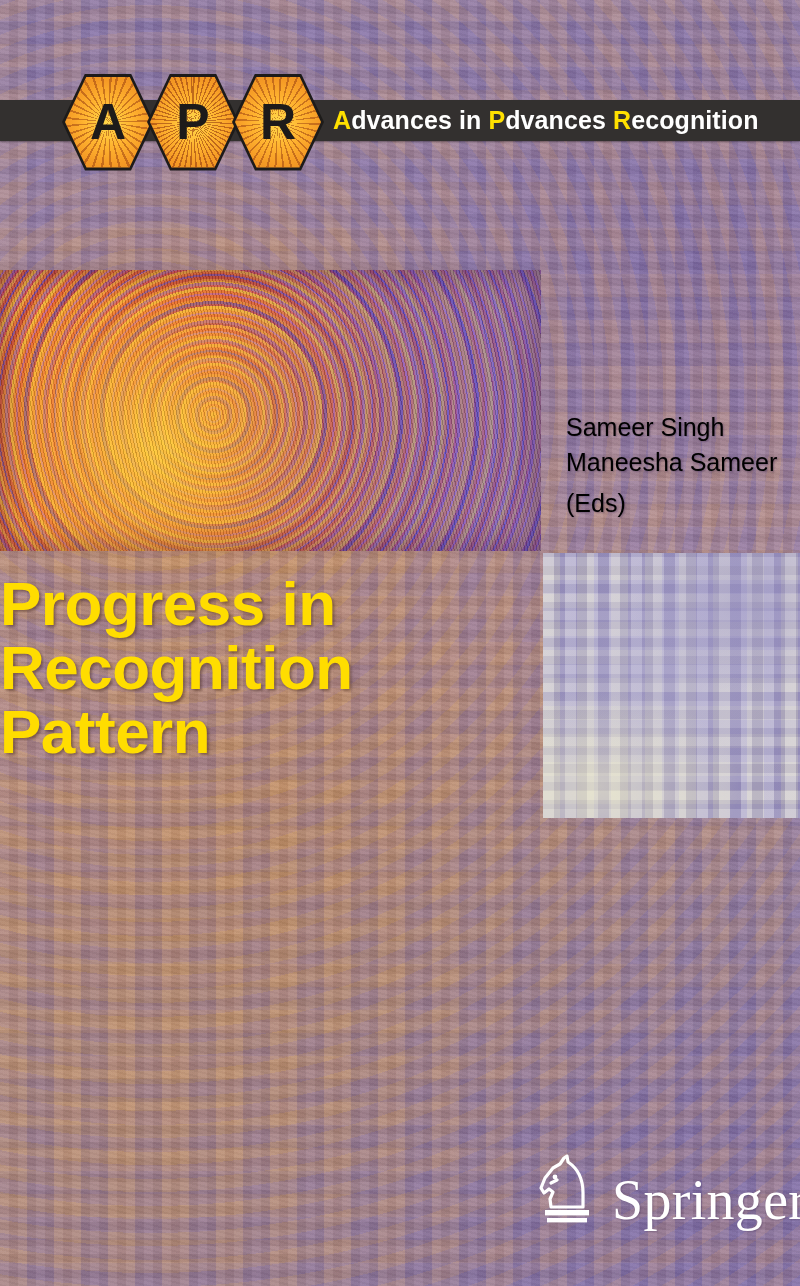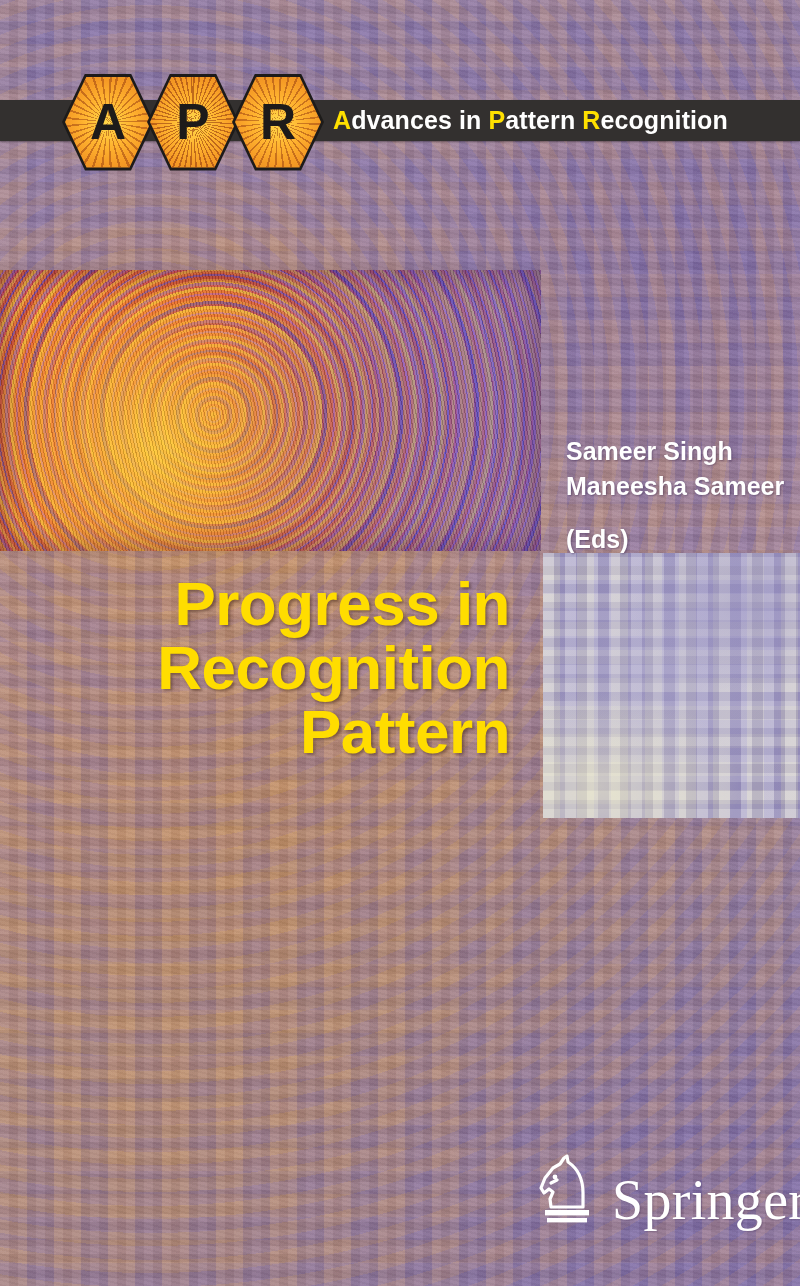--- a/index.html
+++ b/index.html
@@ -174,39 +174,38 @@
   #tx3{
     background:
       radial-gradient(ellipse 200px 140px at 22% 88%, rgba(240,238,200,.55) 0%, rgba(240,238,200,0) 70%),
       radial-gradient(ellipse 170px 130px at 78% 18%, rgba(150,143,195,.45) 0%, rgba(150,143,195,0) 70%),
       radial-gradient(ellipse 220px 180px at 50% 45%, rgba(180,176,212,.40) 0%, rgba(180,176,212,0) 75%);
   }
 
   
   #title-block{
     position:absolute;left:0;top:572px;width:510px;
-    text-align:right;
   }
   .title-line{
     display:block;
     font-size:62px;font-weight:700;line-height:1.03;
     color:#ffdd00;
     letter-spacing:-.5px;
     text-shadow:2px 2px 3px rgba(60,30,20,.45);
   }
 
   
   #authors{
-    position:absolute;left:566px;top:434px;width:234px;
-    color:#ffffff;
-    font-size:25px;line-height:1.40;font-weight:700;
+    position:absolute;left:566px;top:410px;width:234px;
+    color:#000000;
+    font-size:25px;line-height:1.40;font-weight:400;
     text-shadow:1px 1px 2px rgba(50,30,70,.40);
   }
   #authors div{white-space:nowrap;}
-  #eds-line{margin-top:18px;}
+  #eds-line{margin-top:6px;}
 
   
   #springer{
     position:absolute;left:534px;top:1152px;
     display:flex;align-items:flex-end;gap:12px;
   }
   #springer-knight{width:66px;height:76px;display:block;}
   #springer-word{
     font-family:"Liberation Serif",serif;
     font-size:56px;line-height:.96;color:#ffffff;
@@ -233,21 +232,21 @@
     <div id="art-vignette" class="art-layer"></div>
   </div>
 
   <div id="texture-patch">
     <div id="tx1" class="tx"></div>
     <div id="tx2" class="tx"></div>
     <div id="tx3" class="tx"></div>
   </div>
 
   <div id="series-banner">
-    <div id="banner-text"><span class="hl">A</span><span>dvances in </span><span class="hl">P</span><span>attern </span><span class="hl">R</span><span>ecognition</span></div>
+    <div id="banner-text"><span class="hl">A</span><span>dvances in </span><span class="hl">P</span><span>dvances </span><span class="hl">R</span><span>ecognition</span></div>
   </div>
 
   <div id="apr-logo">
     <div class="hex hex-a">
       <div class="hex-in"></div>
       <span class="hex-ltr">A</span>
     </div>
     <div class="hex hex-p">
       <div class="hex-in"></div>
       <span class="hex-ltr">P</span>

